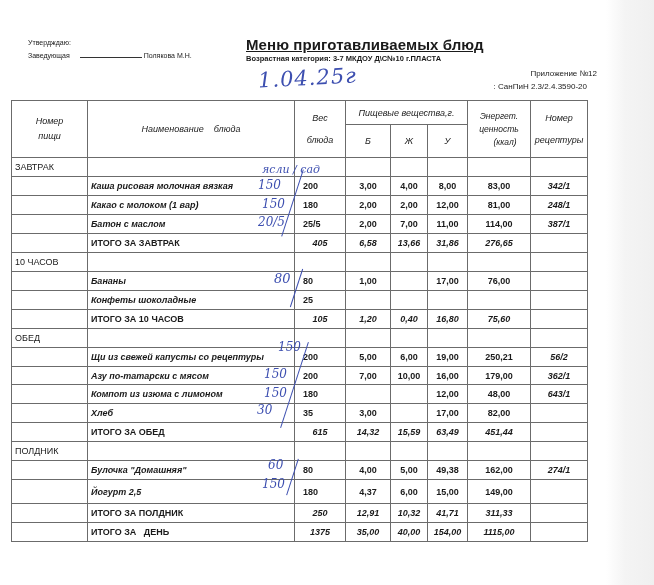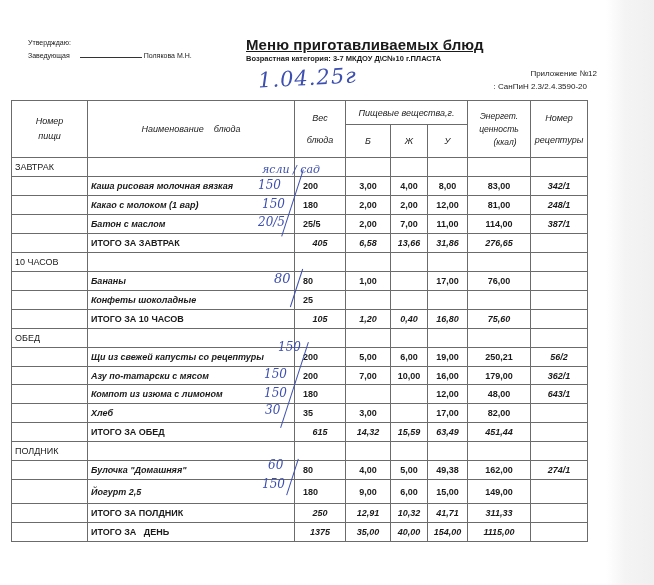--- a/index.html
+++ b/index.html
@@ -248,21 +248,21 @@
         <td class="b c">4,00</td>
         <td class="b c">5,00</td>
         <td class="b c">49,38</td>
         <td class="b c">162,00</td>
         <td class="rec">274/1</td>
       </tr>
       <tr style="height:24px">
         <td></td>
         <td class="it">Йогурт 2,5</td>
         <td class="b num">180</td>
-        <td class="b c">9,00</td>
+        <td class="b c">4,37</td>
         <td class="b c">6,00</td>
         <td class="b c">15,00</td>
         <td class="b c">149,00</td>
         <td class="rec"></td>
       </tr>
       <tr style="height:19px">
         <td></td>
         <td class="b">ИТОГО ЗА ПОЛДНИК</td>
         <td class="tot c">250</td>
         <td class="tot c">12,91</td>
@@ -286,20 +286,20 @@
 
 <div id="overlay">
     <div class="handnote" style="left: 262px; top: 163px; font-size: 11px;">ясли / сад</div>
     <div class="handnote" style="left: 258px; top: 178px; font-size: 12px;">150</div>
     <div class="handnote" style="left: 262px; top: 197px; font-size: 12px;">150</div>
     <div class="handnote" style="left: 258px; top: 215px; font-size: 12px;">20/5</div>
     <div class="handnote" style="left: 274px; top: 271px; font-size: 13px;">80</div>
     <div class="handnote" style="left: 278px; top: 340px; font-size: 12px;">150</div>
     <div class="handnote" style="left: 264px; top: 367px; font-size: 12px;">150</div>
     <div class="handnote" style="left: 264px; top: 386px; font-size: 12px;">150</div>
-    <div class="handnote" style="left: 265px; top: 403px; font-size: 12px;">30</div>
+    <div class="handnote" style="left: 257px; top: 403px; font-size: 12px;">30</div>
     <div class="handnote" style="left: 268px; top: 458px; font-size: 12px;">60</div>
     <div class="handnote" style="left: 262px; top: 477px; font-size: 12px;">150</div>
     <div class="slash" style="left: 292px; top: 168px; height: 70px;"></div>
     <div class="slash" style="left: 296px; top: 268px; height: 40px;"></div>
     <div class="slash" style="left: 294px; top: 340px; height: 90px;"></div>
     <div class="slash" style="left: 292px; top: 458px; height: 38px;"></div>
   </div>
 
 </body></html>

